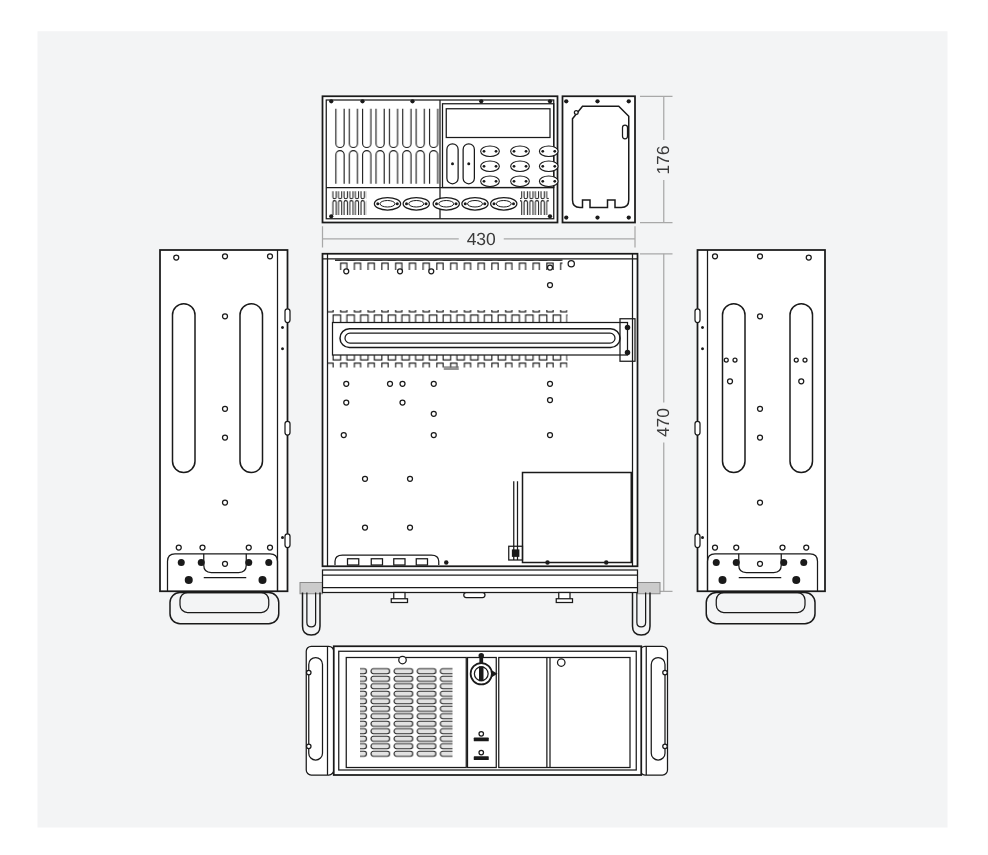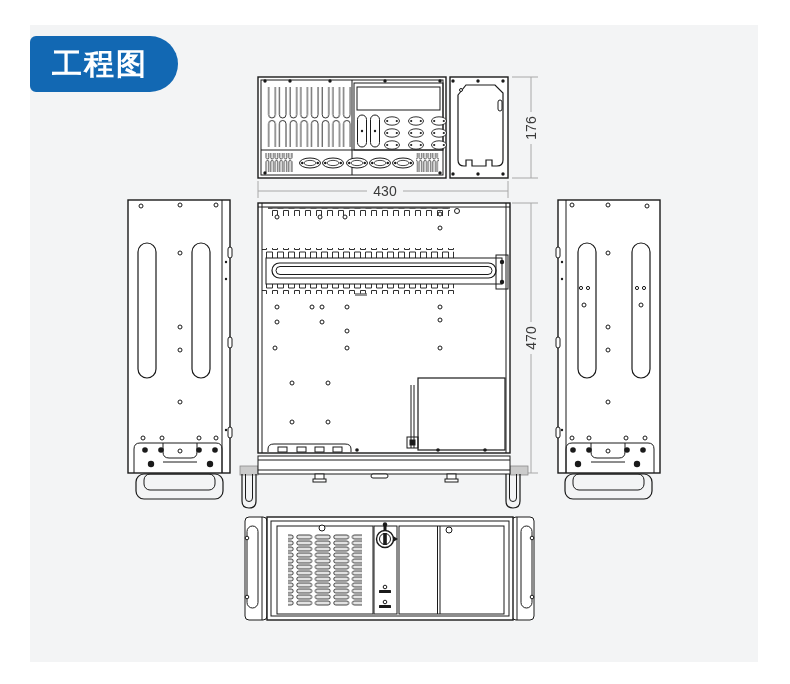--- a/index.html
+++ b/index.html
@@ -17,23 +17,20 @@
   .hole{fill:#ffffff;stroke:#1a1a1a;stroke-width:1;}
   .dot{fill:#1a1a1a;stroke:none;}
   .dim{stroke:#a8a8a8;stroke-width:1;fill:none;}
   .dimtext{fill:#3a3a3a;font-size:14px;font-family:"Liberation Sans",sans-serif;}
 </style>
 </head>
 <body>
 
 <div class="stage">
   <div class="panel"></div>
-  <div class="badge">
-    <span>工程图</span>
-  </div>
 
   <svg class="draw" width="790" height="684" viewBox="0 0 790 684">
     <defs>
       <pattern id="vent" width="18.5" height="6" patternUnits="userSpaceOnUse">
         <rect x="0.75" y="1" width="15" height="4" rx="2" fill="#e2e2e2" stroke="#1a1a1a" stroke-width="0.8"></rect>
       </pattern>
       <pattern id="notch" width="11" height="10" patternUnits="userSpaceOnUse">
         <path d="M0,9.5 h2.5 V2 h6 V9.5 h2.5" fill="none" stroke="#1a1a1a" stroke-width="0.9"></path>
       </pattern>
       <pattern id="notchdown" width="11" height="10" patternUnits="userSpaceOnUse">

